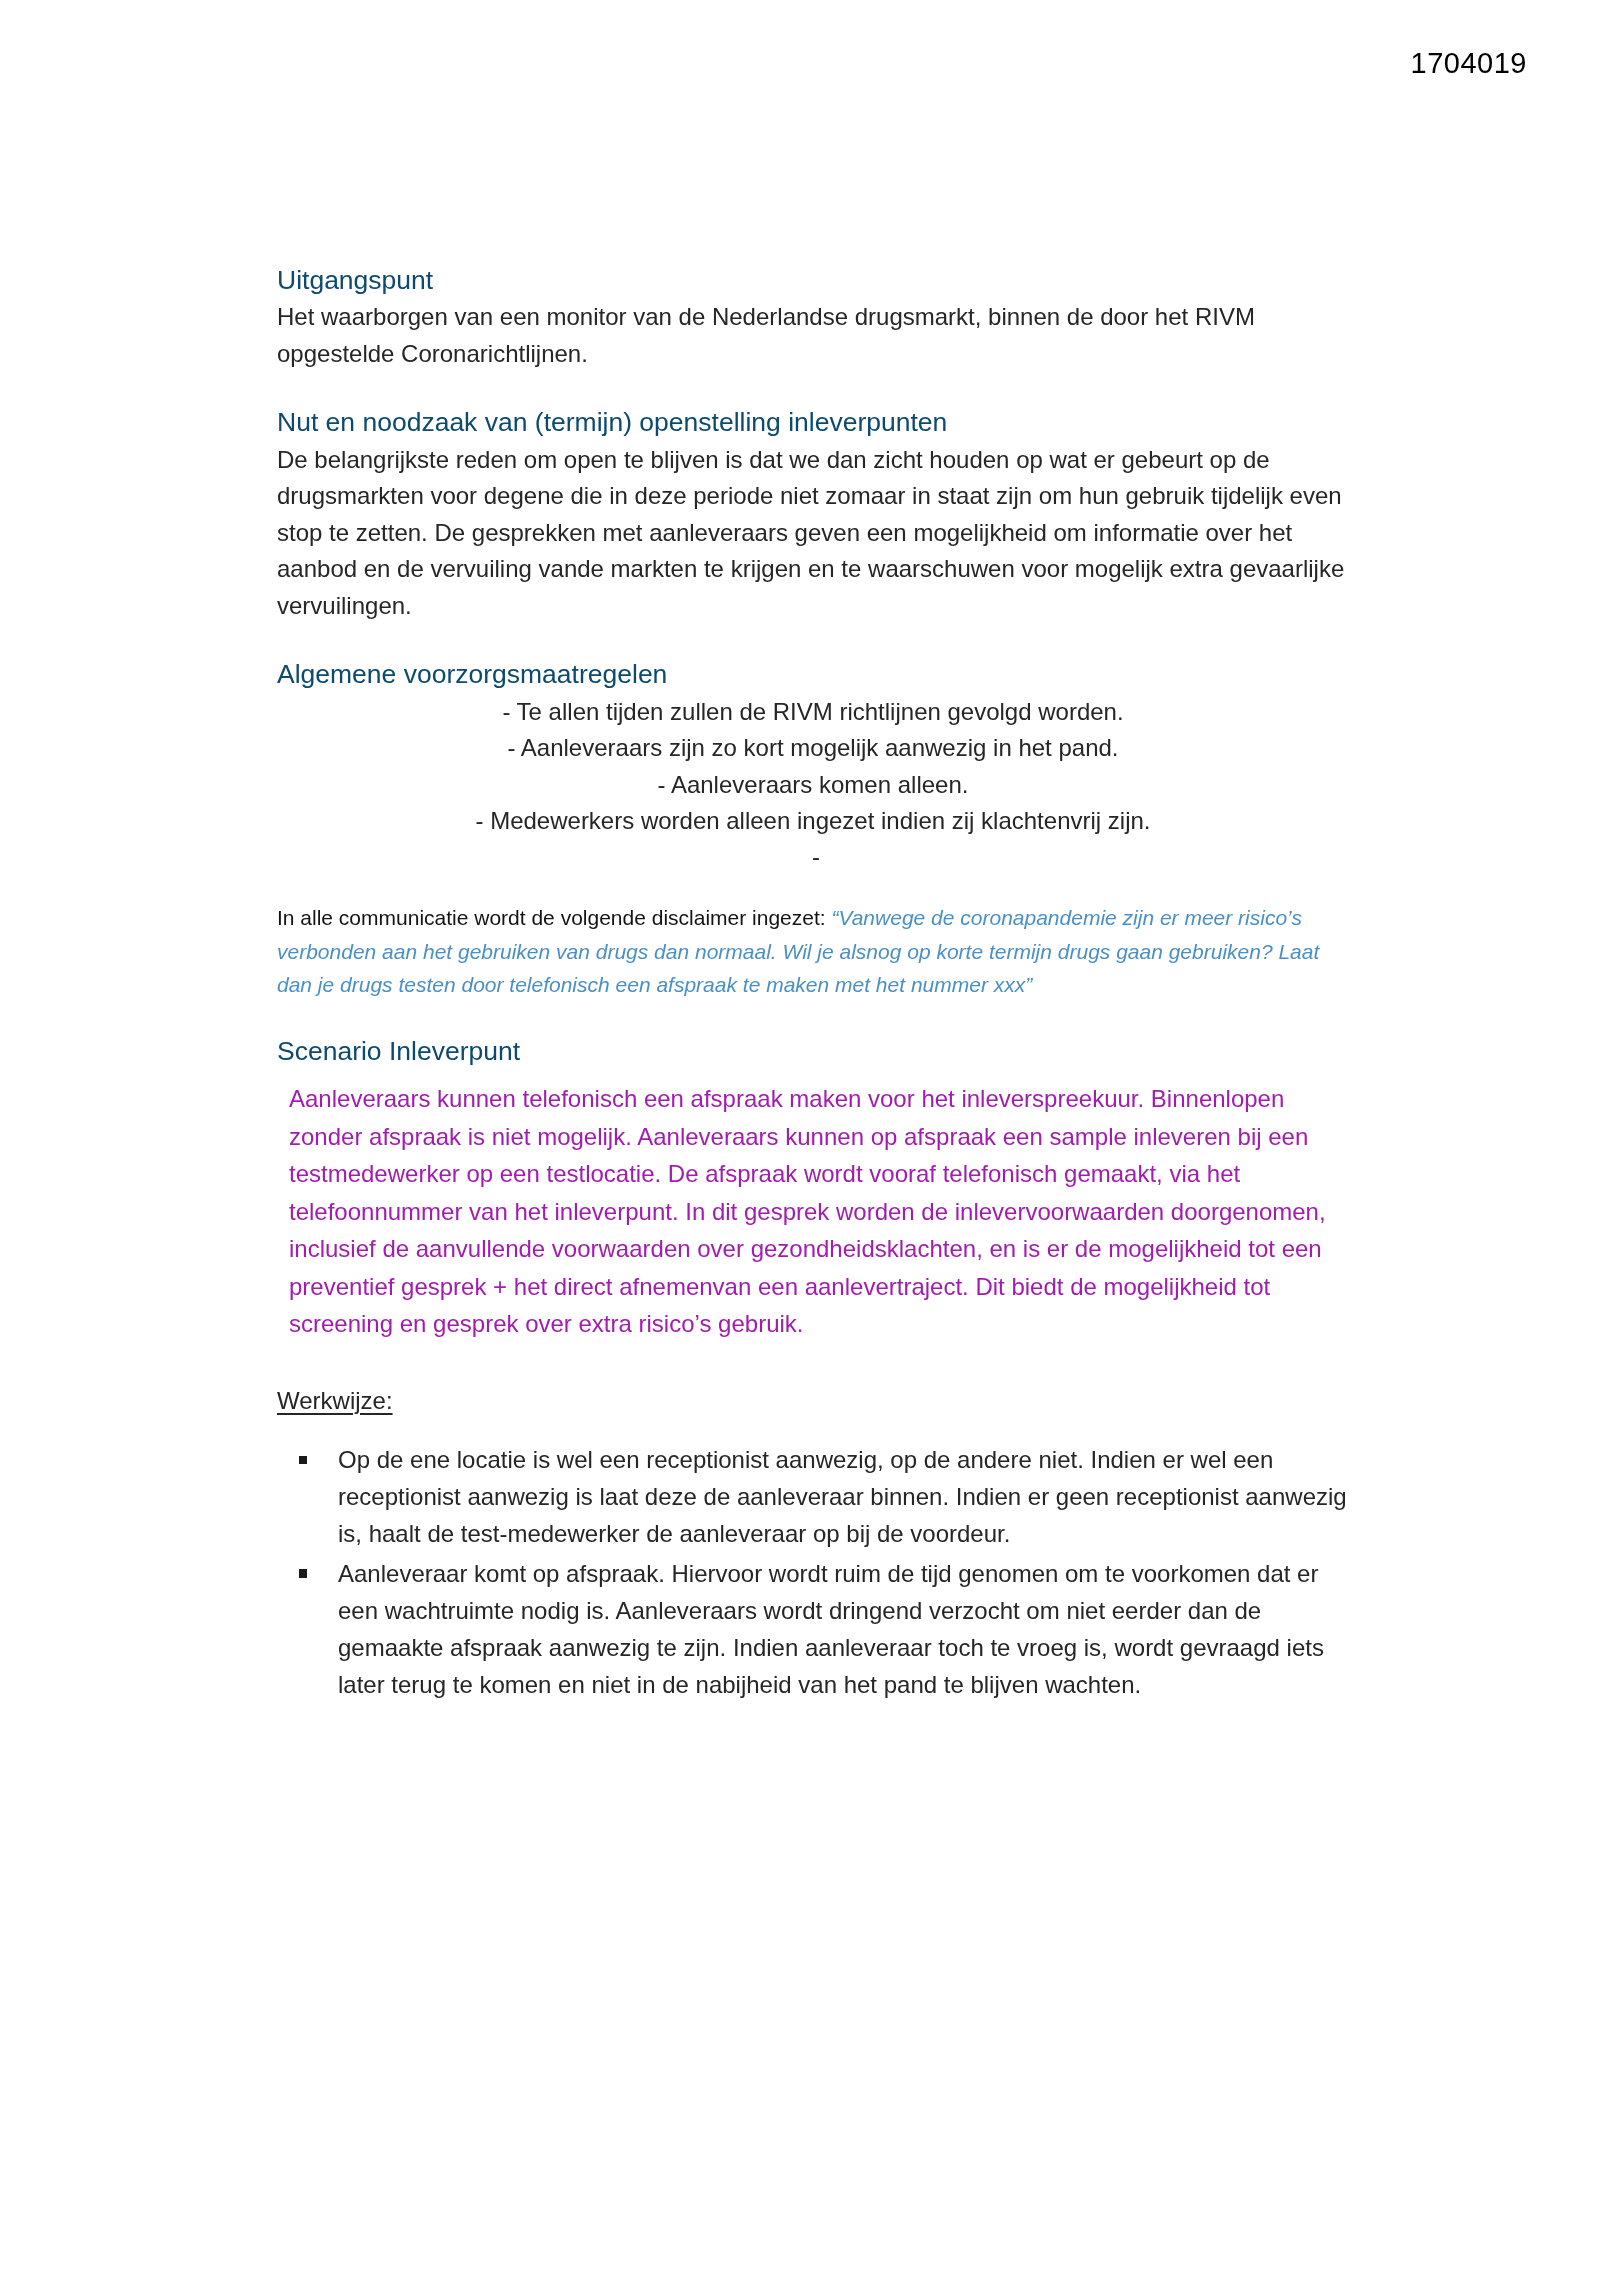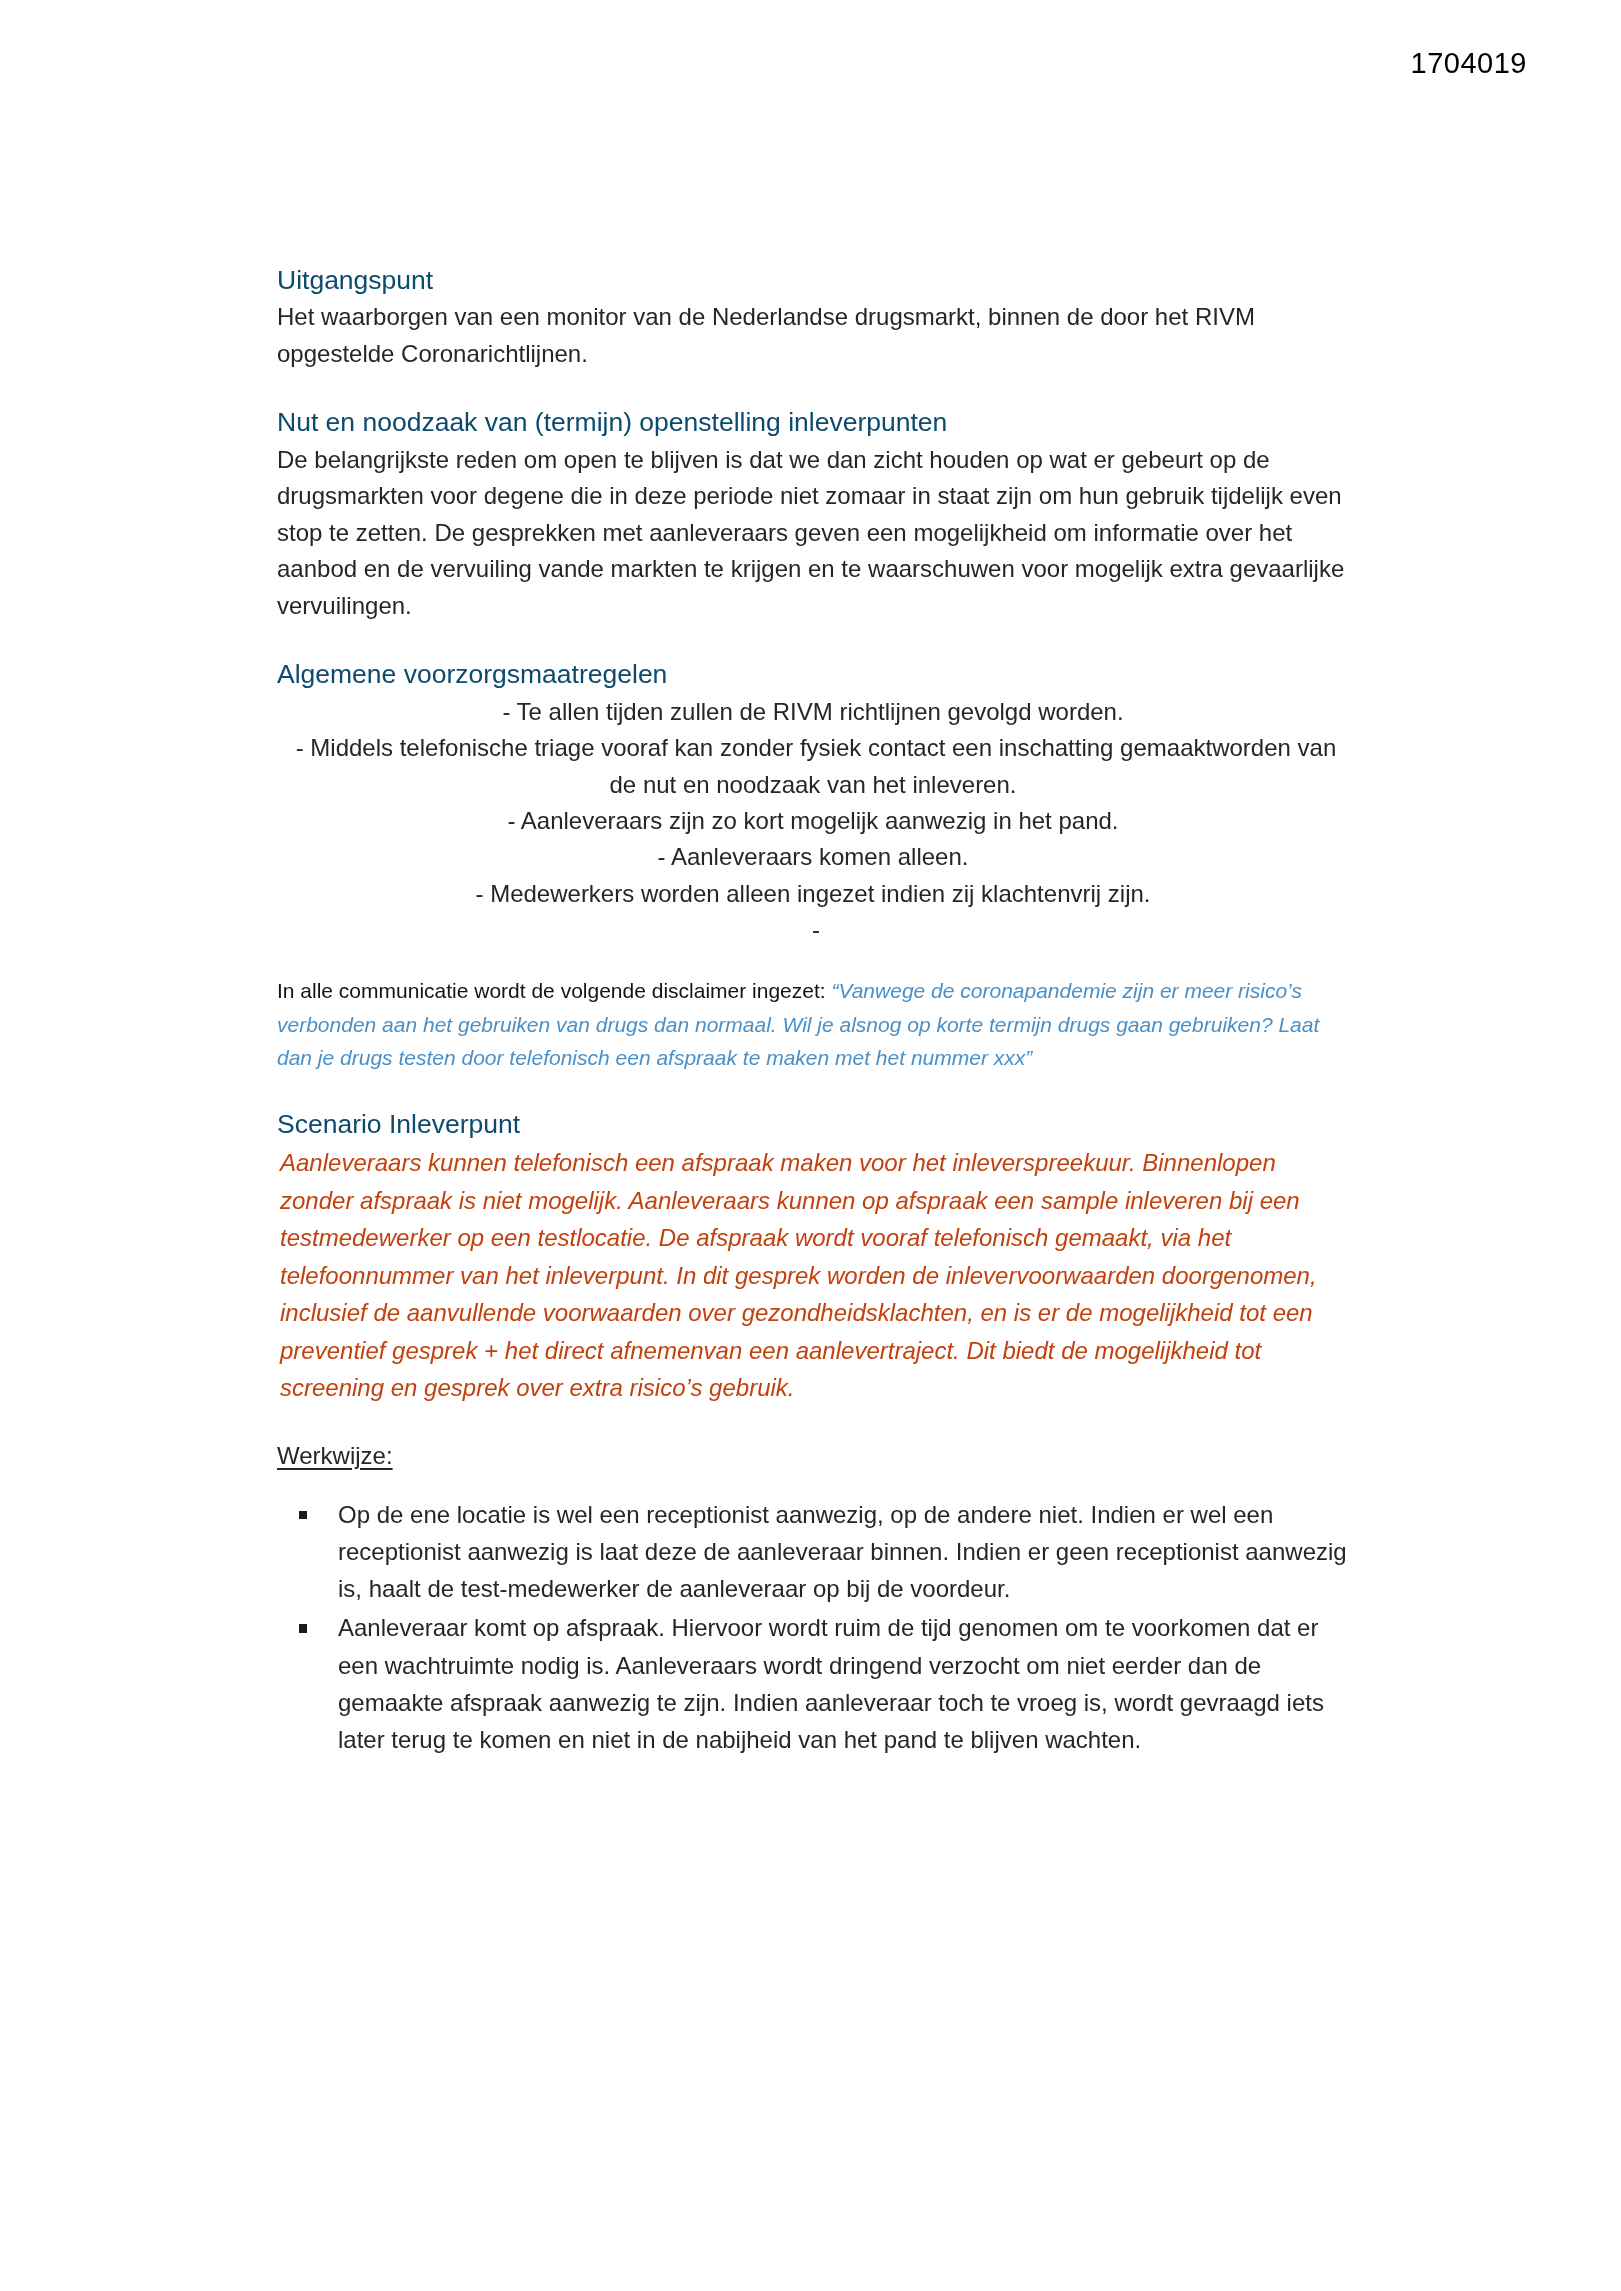--- a/index.html
+++ b/index.html
@@ -99,23 +99,22 @@
   }
   .disclaimer-quote {
     font-style: italic;
     color: #4a90c8;
     font-size: 21px;
   }
 
   .italic-para {
     font-size: 24px;
     line-height: 1.56;
-    font-style: italic;
-    color: #c2410c;
-    margin: 3px;
+    color: #a21caf;
+    margin: 12px;
   }
 
   .werkwijze {
     font-size: 24px;
     color: #262626;
     text-decoration: underline;
     text-underline-offset: 3.9px;
     display: inline-block;
   }
 
@@ -158,21 +157,20 @@
     <div class="gap-md"></div>
 
     <h2 class="section-heading">Nut en noodzaak van (termijn) openstelling inleverpunten</h2>
     <p class="body-text">De belangrijkste reden om open te blijven is dat we dan zicht houden op wat er gebeurt op de drugsmarkten voor degene die in deze periode niet zomaar in staat zijn om hun gebruik tijdelijk even stop te zetten. De gesprekken met aanleveraars geven een mogelijkheid om informatie over het aanbod en de vervuiling vande markten te krijgen en te waarschuwen voor mogelijk extra gevaarlijke vervuilingen.</p>
 
     <div class="gap-md"></div>
 
     <h2 class="section-heading">Algemene voorzorgsmaatregelen</h2>
     <ul class="dash-list">
       <li>- Te allen tijden zullen de RIVM richtlijnen gevolgd worden.</li>
-      <li class="indented">- Middels telefonische triage vooraf kan zonder fysiek contact een inschatting gemaaktworden van de nut en noodzaak van het inleveren.</li>
       <li>- Aanleveraars zijn zo kort mogelijk aanwezig in het pand.</li>
       <li>- Aanleveraars komen alleen.</li>
       <li>- Medewerkers worden alleen ingezet indien zij klachtenvrij zijn.</li>
       <li class="indented">-</li>
     </ul>
 
     <div class="gap-sm"></div>
 
     <p class="disclaimer-block"><span class="disclaimer-lead">In alle communicatie wordt de volgende disclaimer ingezet:</span> <span class="disclaimer-quote">“Vanwege de coronapandemie zijn er meer risico’s verbonden aan het gebruiken van drugs dan normaal. Wil je alsnog op korte termijn drugs gaan gebruiken? Laat dan je drugs testen door telefonisch een afspraak te maken met het nummer xxx”</span></p>
 

